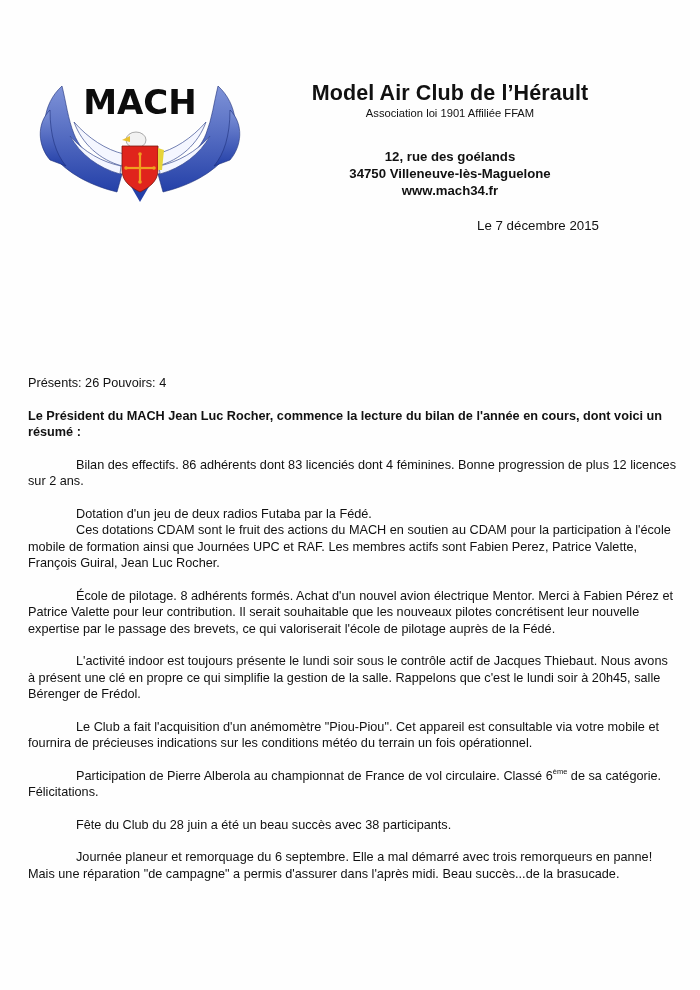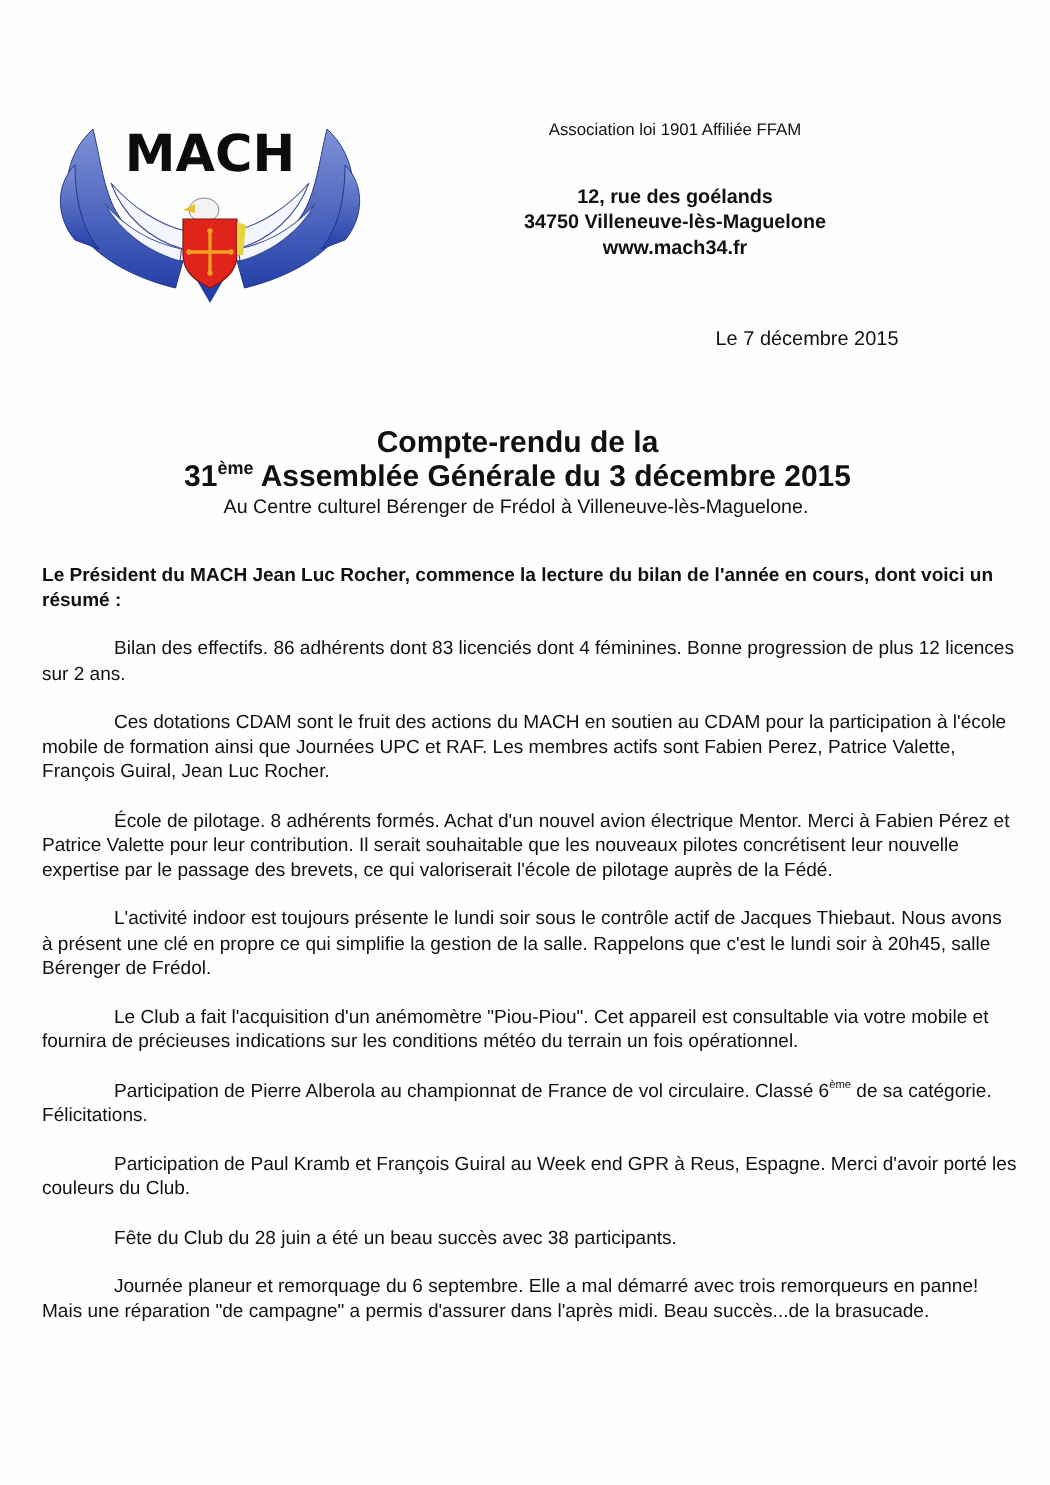--- a/index.html
+++ b/index.html
@@ -80,42 +80,39 @@
           <circle cx="118" cy="108" r="1.8"></circle>
         <circle cx="104" cy="94" r="1.8"></circle>
           <circle cx="132" cy="94" r="1.8"></circle>
       </g>
 
       <text x="118" y="40" text-anchor="middle" font-family="DejaVu Sans, sans-serif" font-weight="bold" font-size="34" fill="#0c0c0c">MACH</text>
     </svg>
   </div>
 
   <div class="club">
+    <div class="club-name">Model Air Club de l’Hérault</div>
     <div class="club-assoc">Association loi 1901 Affiliée FFAM</div>
     <div class="club-addr">
       <div>12, rue des goélands</div>
       <div>34750 Villeneuve-lès-Maguelone</div>
       <div>www.mach34.fr</div>
     </div>
   </div>
 
   <div class="date">Le 7 décembre 2015</div>
 
-  <div class="title-block">
-    <div class="title-1">Compte-rendu de la</div>
-    <div class="title-2"><span>31</span><sup>ème</sup><span> Assemblée Générale du 3 décembre 2015</span></div>
-    <div class="title-sub">Au Centre culturel Bérenger de Frédol à Villeneuve-lès-Maguelone.</div>
-  </div>
 
   <div class="body">
+    <p>Présents: 26  Pouvoirs: 4</p>
     <p class="bold">Le Président du MACH Jean Luc Rocher, commence la lecture du bilan de l'année en cours, dont voici un résumé :</p>
     <p><span class="indent"></span><span>Bilan des effectifs. 86 adhérents dont 83 licenciés dont 4 féminines. Bonne progression de plus 12 licences sur 2 ans.</span></p>
+    <p class="tight"><span class="indent"></span><span>Dotation d'un jeu de deux radios Futaba par la Fédé.</span></p>
     <p><span class="indent"></span><span>Ces dotations CDAM sont le fruit des actions du MACH en soutien au CDAM pour la participation à l'école mobile de formation ainsi que Journées UPC et RAF. Les membres actifs sont Fabien Perez, Patrice Valette, François Guiral, Jean Luc Rocher.</span></p>
     <p><span class="indent"></span><span>École de pilotage. 8 adhérents formés. Achat d'un nouvel avion électrique Mentor. Merci à Fabien Pérez et Patrice Valette pour leur contribution. Il serait souhaitable que les nouveaux pilotes concrétisent leur nouvelle expertise par le passage des brevets, ce qui valoriserait l'école de pilotage auprès de la Fédé.</span></p>
     <p><span class="indent"></span><span>L'activité indoor est toujours présente le lundi soir sous le contrôle actif de Jacques Thiebaut. Nous avons à présent une clé en propre ce qui simplifie la gestion de la salle. Rappelons que c'est le lundi soir à 20h45, salle Bérenger de Frédol.</span></p>
     <p><span class="indent"></span><span>Le Club a fait l'acquisition d'un anémomètre "Piou-Piou". Cet appareil est consultable via votre mobile et fournira de précieuses indications sur les conditions météo du terrain un fois opérationnel.</span></p>
     <p><span class="indent"></span><span>Participation de Pierre Alberola au championnat de France de vol circulaire. Classé 6</span><sup>ème</sup><span> de sa catégorie. Félicitations.</span></p>
-    <p><span class="indent"></span><span>Participation de Paul Kramb et François Guiral au Week end GPR à Reus, Espagne. Merci d'avoir porté les couleurs du Club.</span></p>
     <p><span class="indent"></span><span>Fête du Club du 28 juin a été un beau succès avec 38 participants.</span></p>
     <p><span class="indent"></span><span>Journée planeur et remorquage du 6 septembre. Elle a mal démarré avec trois remorqueurs en panne! Mais une réparation "de campagne" a permis d'assurer dans l'après midi. Beau succès...de la brasucade.</span></p>
   </div>
 
 </div>
 
 </body></html>

